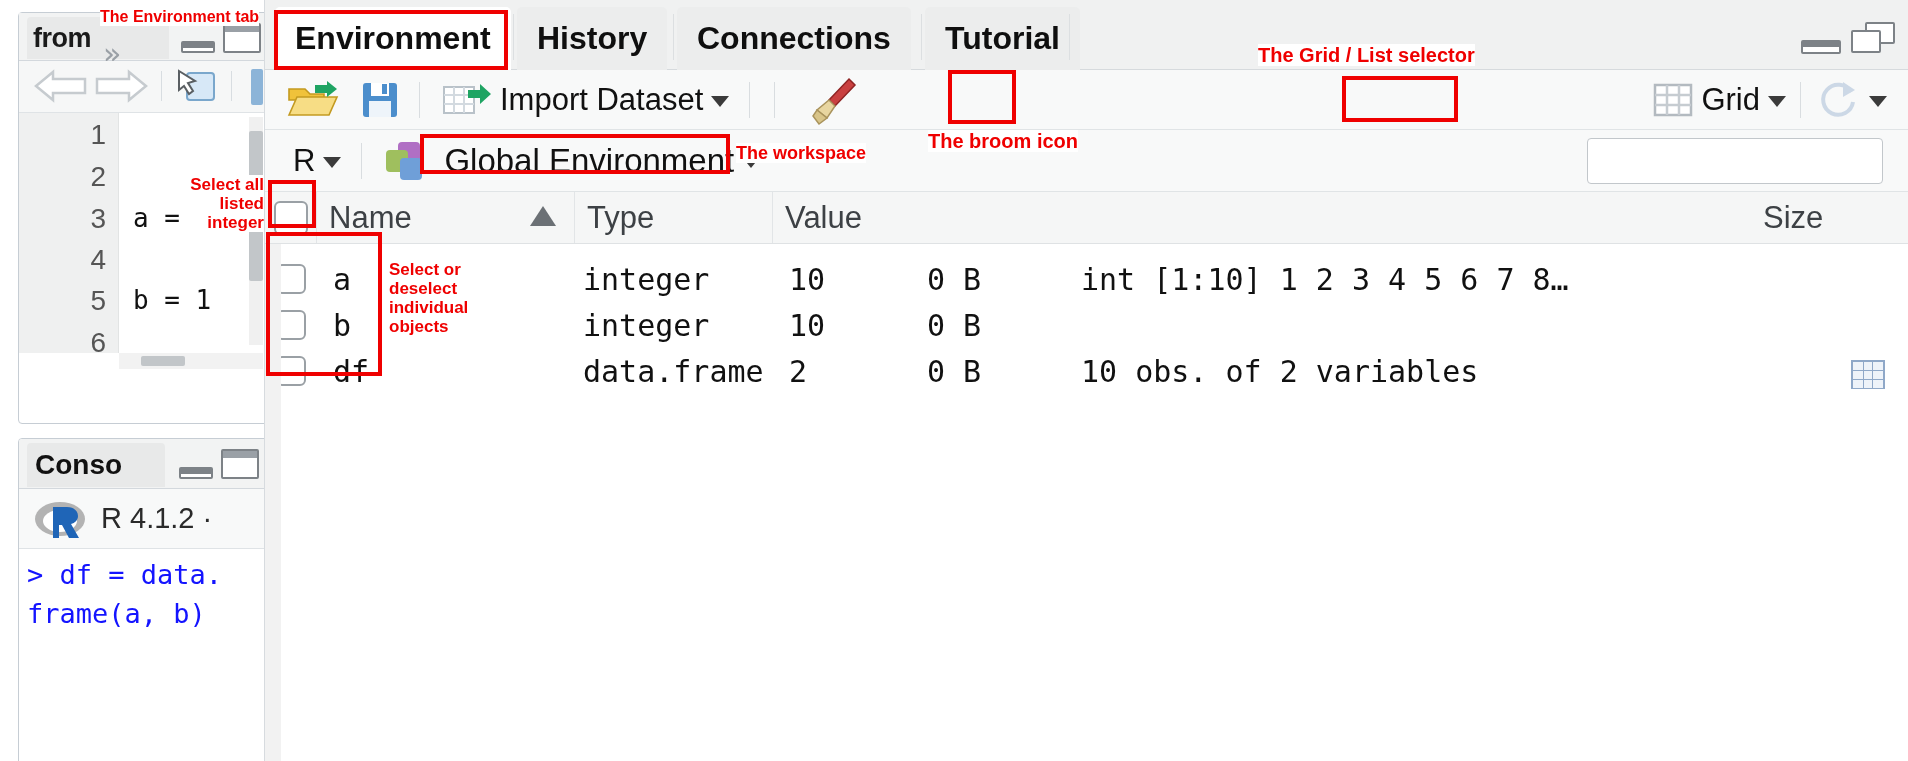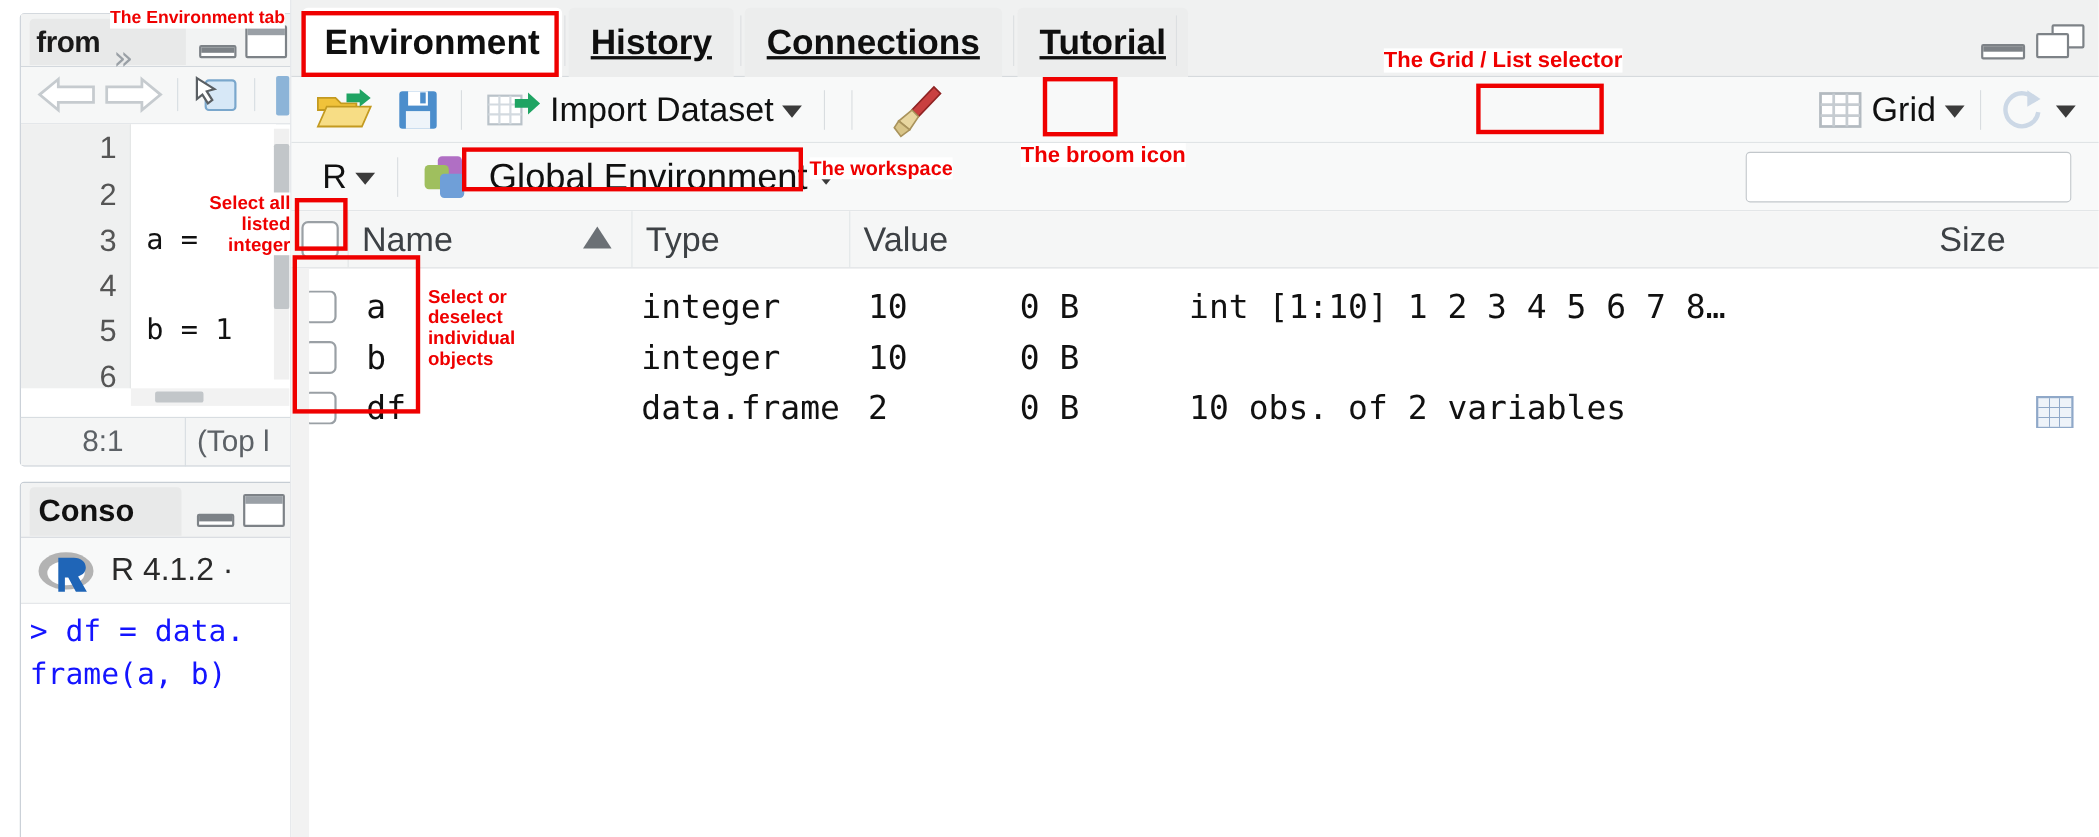--- a/index.html
+++ b/index.html
@@ -229,21 +229,21 @@
     font-size: 32px; font-weight: 700;
     color: #0f0f0f;
     background: #f6f7f7;
     border-top-left-radius: 5px; border-top-right-radius: 5px;
     white-space: nowrap;
     box-sizing: border-box;
   }
   .env-tab.active {
     background: #ffffff;
   }
-  .env-tab.inactive { background: #eceded; text-decoration: underline; }
+  .env-tab.inactive { background: #eceded; }
   .tab-divider {
     position: absolute; top: 14px; width: 1px; height: 46px;
     background: #dcdfe1;
   }
   .pane-minmax {
     position: absolute; right: 14px; top: 22px;
     display: flex; align-items: flex-end; gap: 10px;
   }
   .win-ctl-restore {
     width: 44px; height: 32px;
@@ -438,24 +438,20 @@
         <div class="code-line" style="top:172px;color:#111">b  =  1</div>
       </div>
 
       <div class="src-vscroll">
         <div class="src-vthumb"></div>
       </div>
       <div class="src-hscroll">
         <div class="src-hthumb"></div>
       </div>
 
-      <div class="src-status">
-        <div class="src-status-cell" style="width:150px">8:1</div>
-        <div class="src-status-cell" style="width:98px;justify-content:flex-start;padding-left:10px;border-right:none">(Top l</div>
-      </div>
     </div>
 
     <div class="console-panel">
       <div class="console-tabbar">
         <div class="console-tab">
           <span>Conso</span>
         </div>
         <div class="console-minmax">
           <div class="win-ctl-min"></div>
           <div class="win-ctl-max"></div>

